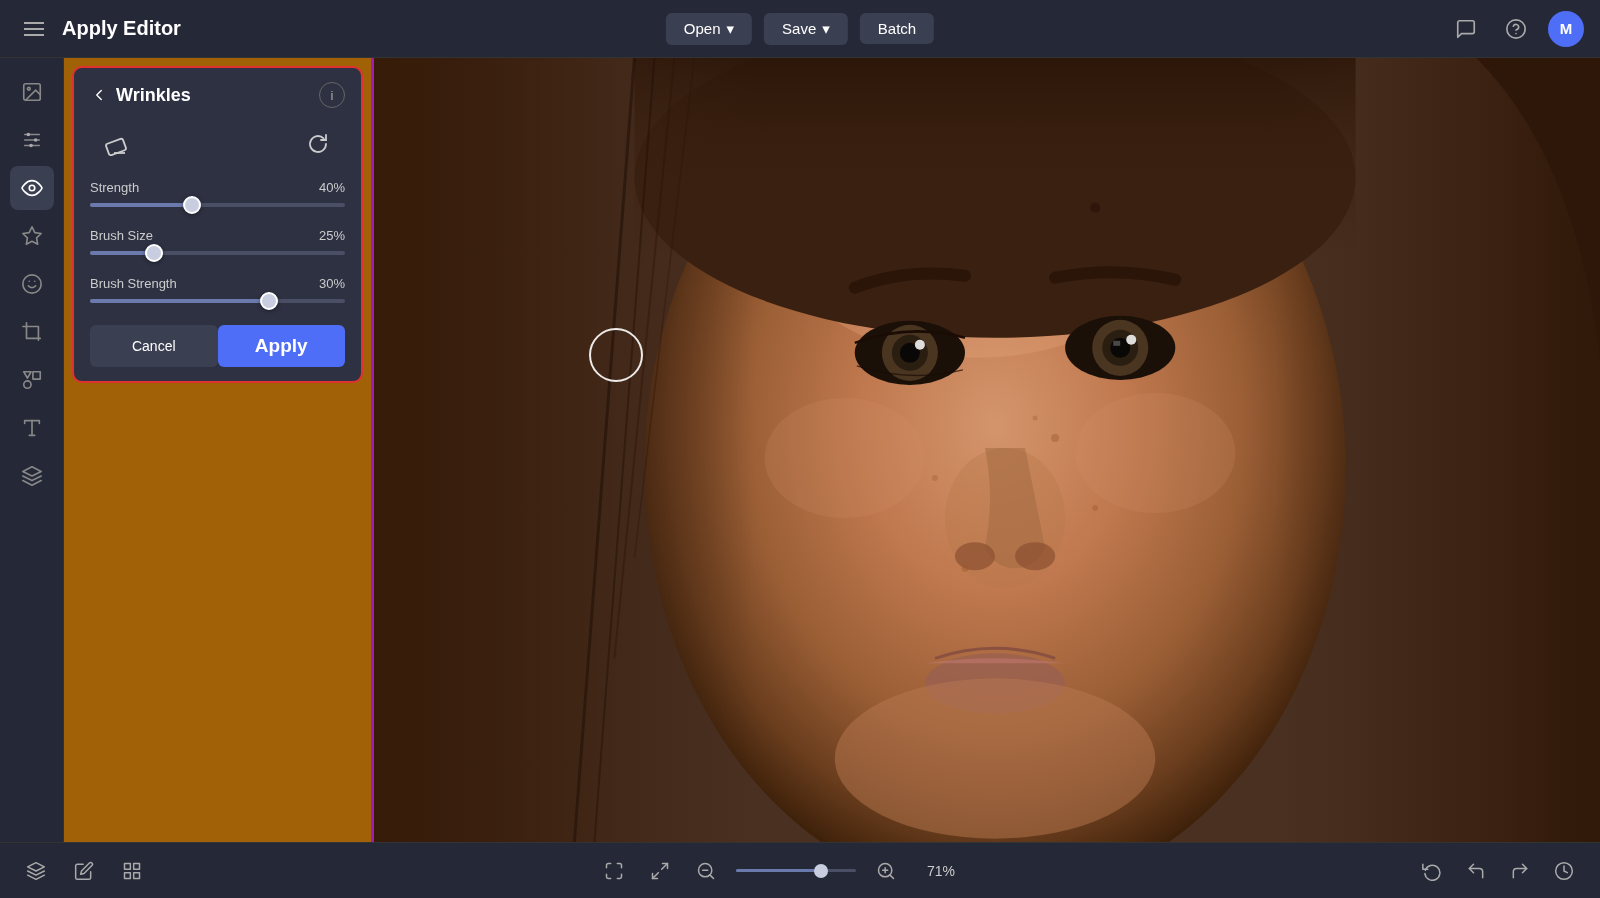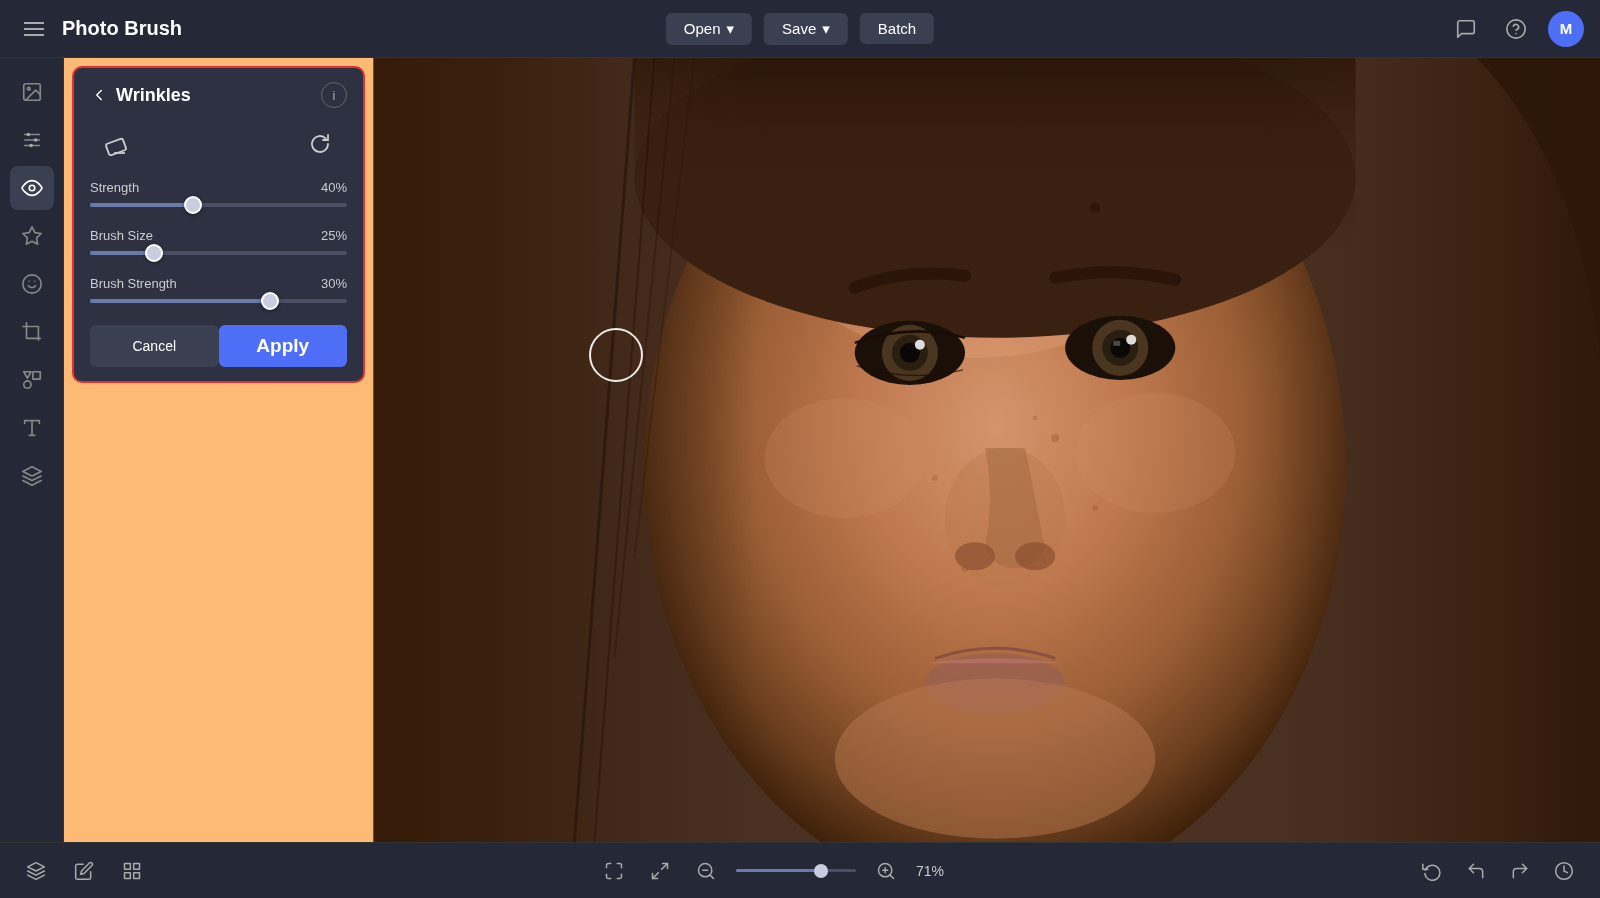--- a/index.html
+++ b/index.html
@@ -126,22 +126,22 @@
       border-radius: 8px;
       cursor: pointer;
       color: #888;
       font-size: 18px;
     }
     .sidebar-item.active { background: #3a3f52; color: #fff; }
 
     
     .panel-area {
       width: 310px;
-      background: #fdba74;
-      border-right: 1px solid #a21caf;
+      background: #a16207;
+      border-right: 3px solid #a21caf;
       position: relative;
       z-index: 4;
       text-decoration: underline;
     }
 
     
     .wrinkles-panel {
       position: absolute;
       top: 8px;
       left: 8px;
@@ -350,20 +350,21 @@
       height: 32px;
       display: flex;
       align-items: center;
       justify-content: center;
       border-radius: 4px;
     }
     .zoom-display {
       font-size: 14px;
       color: #ccc;
       min-width: 50px;
+      text-align: center;
     }
     .zoom-slider-track {
       width: 120px;
       height: 3px;
       background: #4a4f65;
       border-radius: 2px;
       position: relative;
     }
     .zoom-slider-fill {
       position: absolute;
@@ -400,21 +401,21 @@
 
 <div class="header">
   <div class="header-left">
     <button class="icon-btn">
       <div class="hamburger-icon">
         <span></span>
           <span></span>
           <span></span>
       </div>
     </button>
-    <span class="app-title">Photo Brush</span>
+    <span class="app-title">Apply Editor</span>
   </div>
 
   <div class="header-center">
     <button class="header-btn">
       <span>Open</span>
       <span>▾</span>
     </button>
     <button class="header-btn">
       <span>Save</span>
       <span>▾</span>

